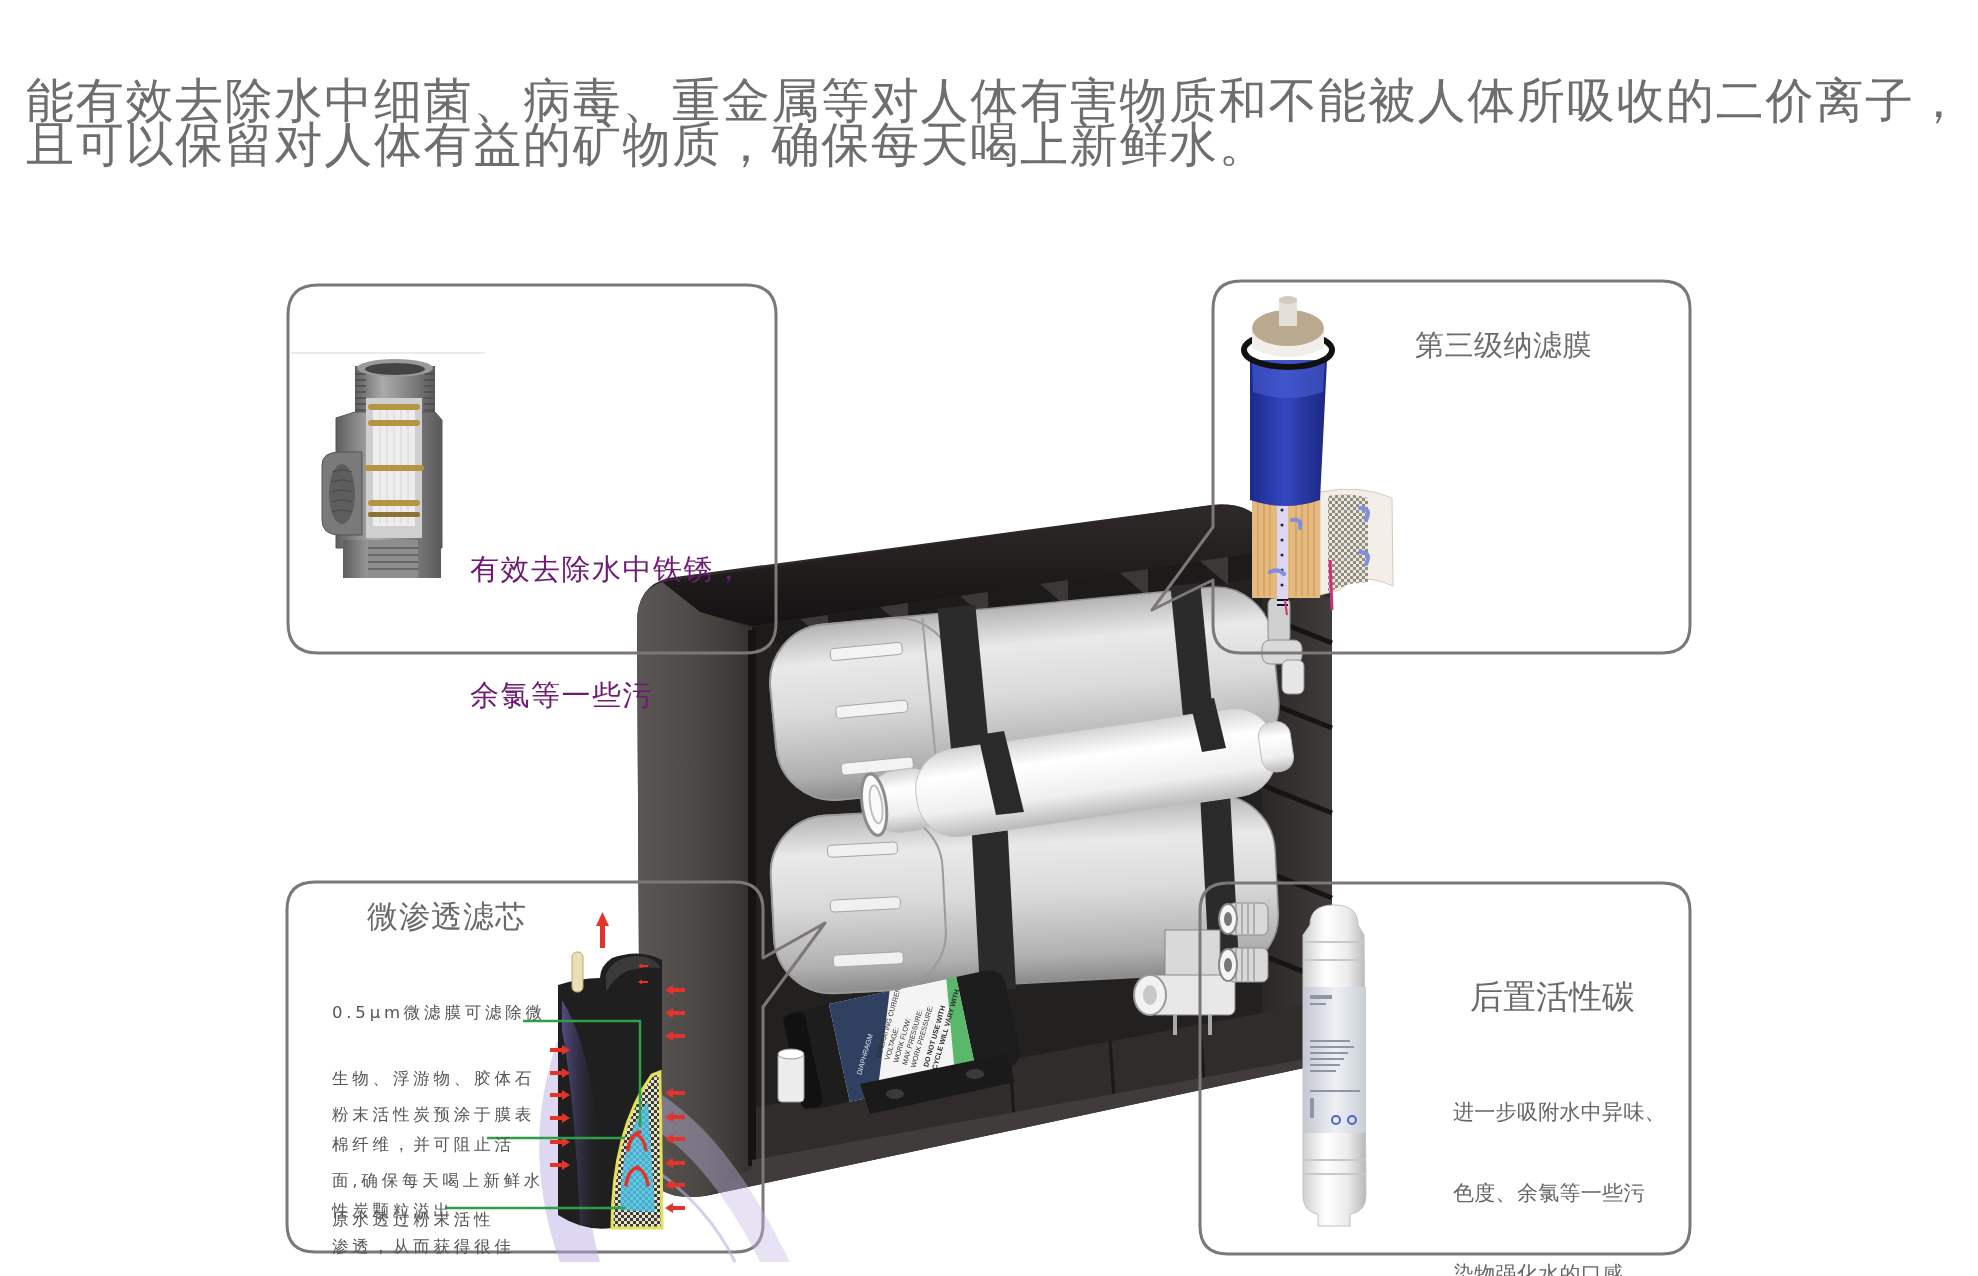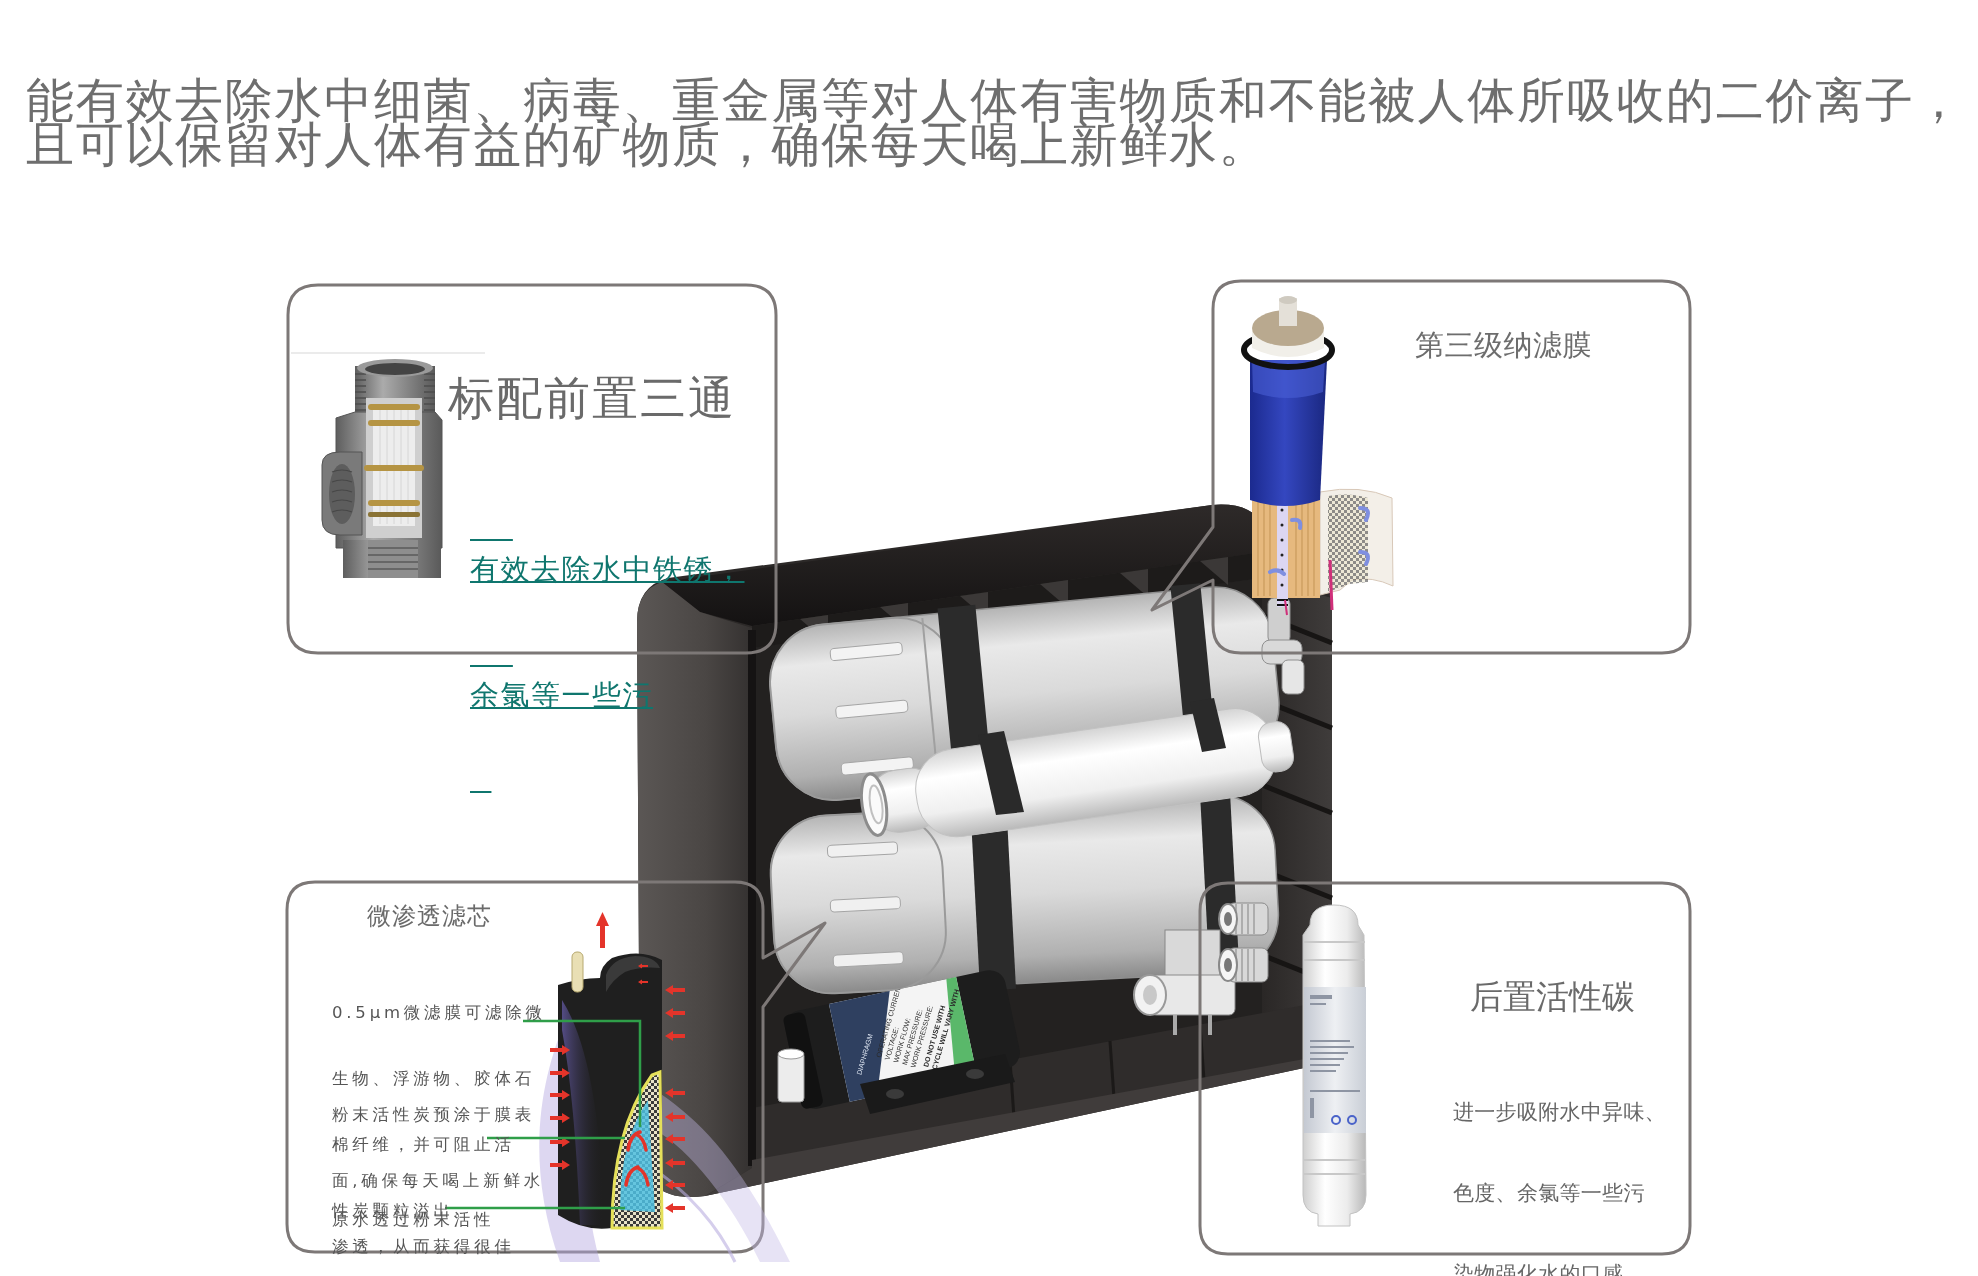--- a/index.html
+++ b/index.html
@@ -11,24 +11,24 @@
 }
 html,body{margin:0;padding:0;background:#ffffff;}
 body{width:1978px;height:1276px;position:relative;overflow:hidden;font-family:"DejaVu Sans","Liberation Sans",sans-serif;color:var(--text);}
 .layer{position:absolute;left:0;top:0;width:1978px;height:1276px;}
 .product-layer{z-index:1;}
 .overlay-layer{z-index:2;}
 .header-line{position:absolute;left:26px;font-size:48px;line-height:60px;letter-spacing:1.7px;white-space:pre;color:#6e6e6e;z-index:3;}
 .callout{position:absolute;z-index:3;}
 .t{position:absolute;white-space:pre;margin:0;}
 .tl-title{left:160px;top:87px;font-size:46px;line-height:52px;letter-spacing:2px;color:#6a6a6a;}
-.tl-desc{left:182px;top:179px;font-size:29px;line-height:42px;letter-spacing:1.5px;color:#0f766e;text-decoration:underline;}
+.tl-desc{left:182px;top:179px;font-size:29px;line-height:42px;letter-spacing:1.5px;color:#701a75;}
 .tr-title{left:202px;top:46px;font-size:29px;line-height:36px;letter-spacing:0.5px;color:#6d6d6d;}
 .tr-desc{left:185px;top:113px;font-size:23px;line-height:30px;letter-spacing:0.2px;color:#666666;}
-.bl-title{left:80px;top:18px;font-size:24px;line-height:32px;letter-spacing:1px;color:#6a6a6a;}
+.bl-title{left:80px;top:18px;font-size:31px;line-height:32px;letter-spacing:1px;color:#6a6a6a;}
 .bl-block{left:45px;font-size:16.5px;line-height:22px;letter-spacing:3.8px;color:var(--text_dark);}
 .bl-b1{top:76px;}
 .bl-b2{top:178px;}
 .bl-b3{top:283px;}
 .br-title{left:270px;top:94px;font-size:33px;line-height:40px;color:#6a6a6a;}
 .br-desc{left:253px;top:162px;font-size:21px;line-height:27px;letter-spacing:0.3px;color:#666666;}
 .line{display:block;white-space:pre;}
 </style>
 </head>
 <body>
@@ -420,21 +420,20 @@
         <rect x="1310" y="1098" width="4" height="20"></rect>
     </g>
     <g fill="none" stroke="#4a63c9" stroke-width="2">
       <circle cx="1336" cy="1120" r="4"></circle>
         <circle cx="1352" cy="1120" r="4"></circle>
     </g>
   </g>
 </svg>
 
 <div class="callout" style="left:288px;top:285px;width:488px;height:368px">
-  <div class="t tl-title">标配前置三通</div>
   <div class="t tl-desc">
     <span class="line">有效去除水中铁锈，</span>
     <span class="line">余氯等一些污</span>
   </div>
 </div>
 
 <div class="callout" style="left:1213px;top:281px;width:391px;height:372px">
   <div class="t tr-title">第三级纳滤膜</div>
 </div>
 

